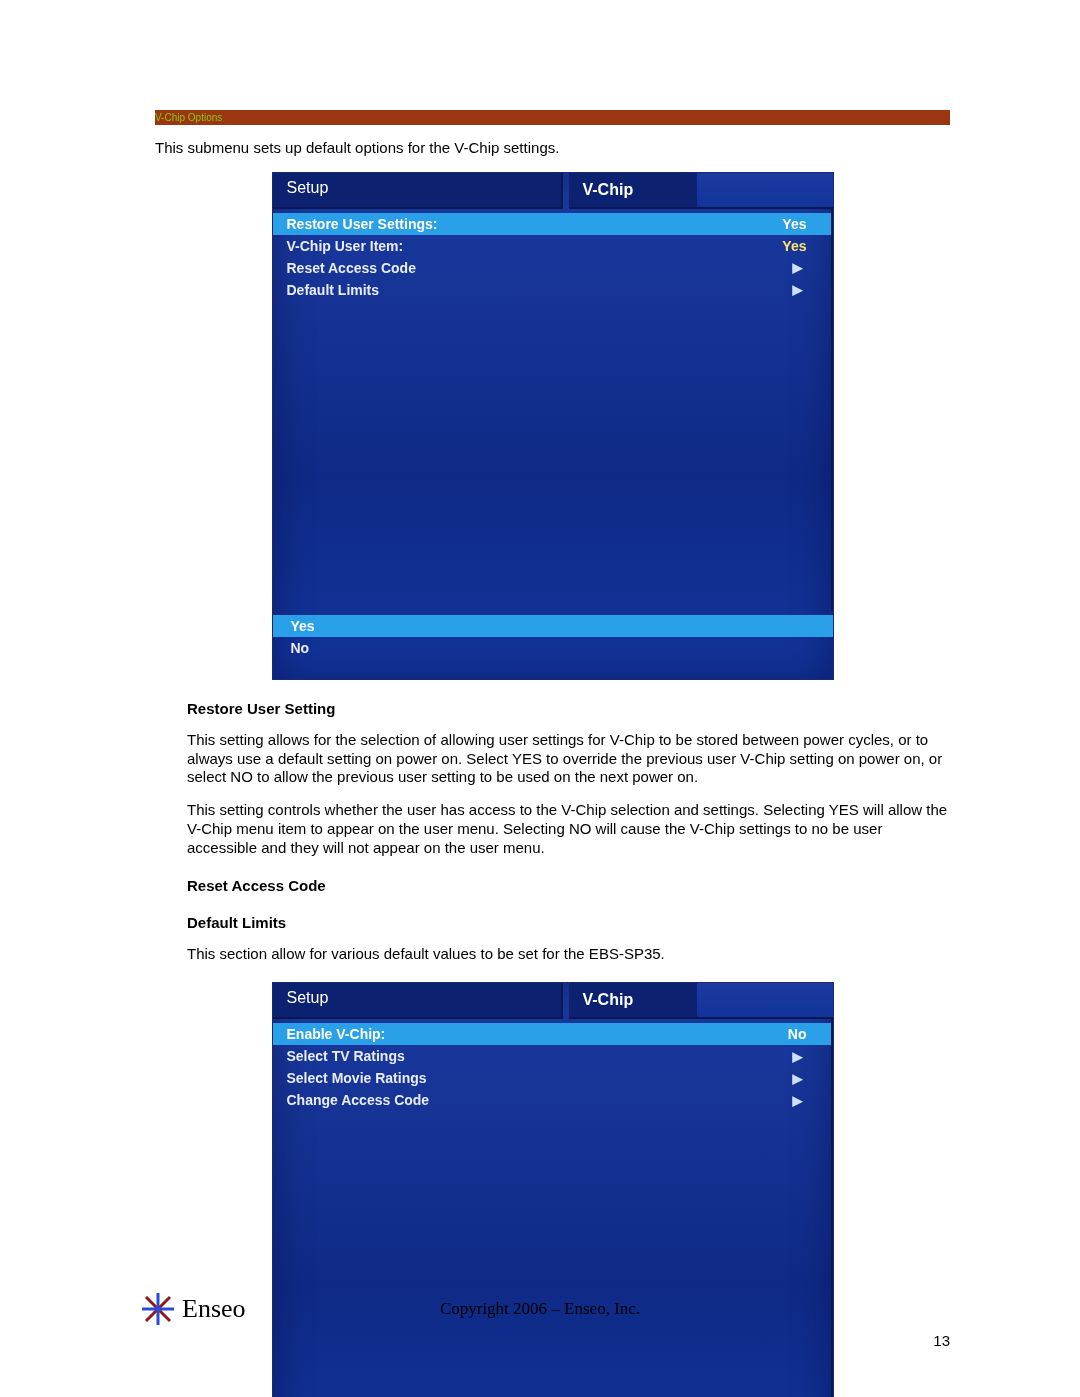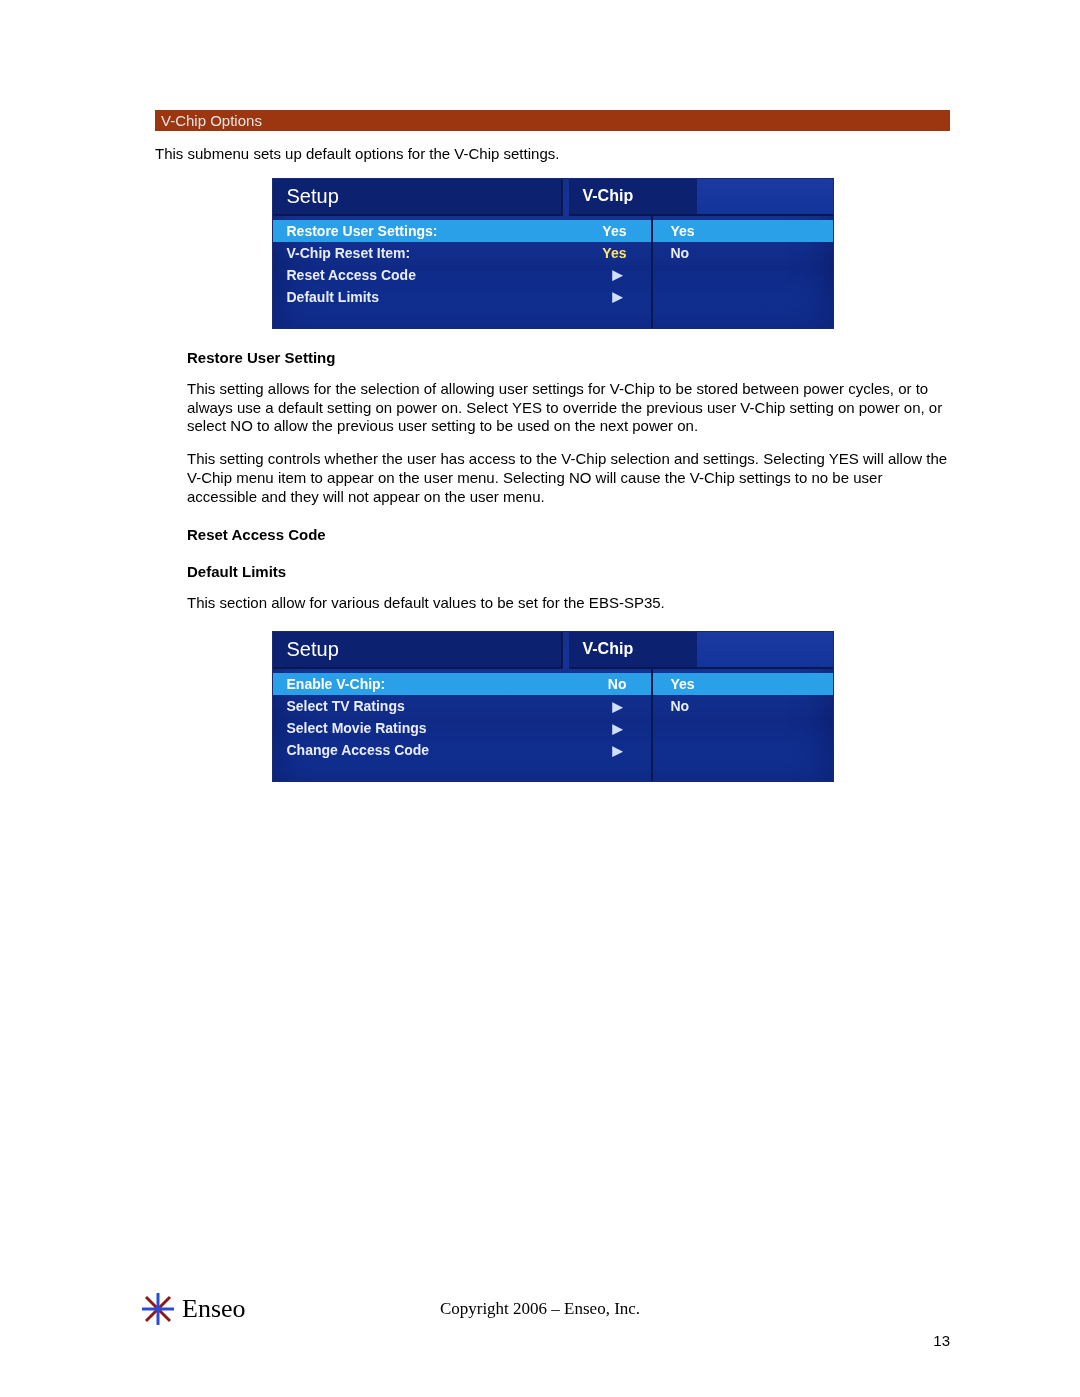--- a/index.html
+++ b/index.html
@@ -12,23 +12,23 @@
   }
   .page {
     width: 1080px;
     height: 1397px;
     position: relative;
     box-sizing: border-box;
     padding: 110px 130px 0 155px;
   }
   .section-header {
     background: #9c3610;
-    color: #e5e5e5;
-    padding: 2px 6px;
-    font-size: 15px;
+    color: #84cc16;
+    padding: 2px 0;
+    font-size: 10px;
     width: 100%;
     box-sizing: border-box;
   }
   .body-text {
     margin: 14px 0;
     line-height: 1.25;
   }
   .bold-h {
     font-weight: bold;
     margin-top: 20px;
@@ -49,21 +49,21 @@
     box-shadow: inset 0 0 40px rgba(0,0,50,0.4);
     font-family: Verdana, Arial, sans-serif;
     color: #fff;
     border: 1px solid #1a2a70;
   }
   .osd-title-row {
     display: flex;
   }
   .osd-setup {
     background: #0c2270;
-    font-size: 20px;
+    font-size: 16px;
     font-weight: 500;
     padding: 6px 14px;
     flex: 0 0 260px;
     border-right: 2px solid #0a1850;
     border-bottom: 2px solid #0a1850;
   }
   .osd-breadcrumb {
     background: #0c2270;
     font-size: 16px;
     font-weight: bold;
@@ -73,20 +73,21 @@
     border-bottom: 2px solid #0a1850;
     margin-left: 6px;
   }
   .osd-spacer {
     flex: 1;
     background: linear-gradient(180deg, #1b3aa0 0%, #12349b 100%);
     border-bottom: 2px solid #0a1850;
   }
   .osd-body {
     display: flex;
+    flex-direction: column;
   }
   .osd-left {
     flex: 0 0 378px;
     padding: 4px 0 20px 0;
     border-right: 2px solid #0a1850;
   }
   .osd-right {
     flex: 1;
     padding: 4px 0 20px 0;
   }
@@ -178,21 +179,21 @@
       <div class="osd-breadcrumb">V-Chip</div>
       <div class="osd-spacer"></div>
     </div>
     <div class="osd-body">
       <div class="osd-left" id="osd1-left">
           <div class="osd-row sel">
             <span>Restore User Settings:</span>
             <span class="osd-val">Yes</span>
           </div>
           <div class="osd-row">
-            <span>V-Chip Reset Item:</span>
+            <span>V-Chip User Item:</span>
             <span class="osd-val">Yes</span>
           </div>
           <div class="osd-row">
             <span>Reset Access Code</span>
             <span class="osd-arrow">▶</span>
           </div>
           <div class="osd-row">
             <span>Default Limits</span>
             <span class="osd-arrow">▶</span>
           </div>

